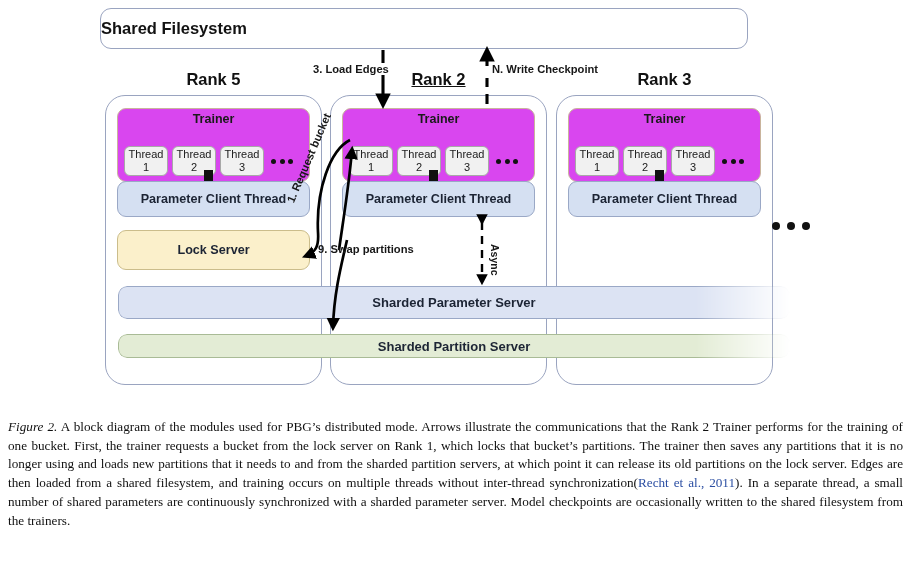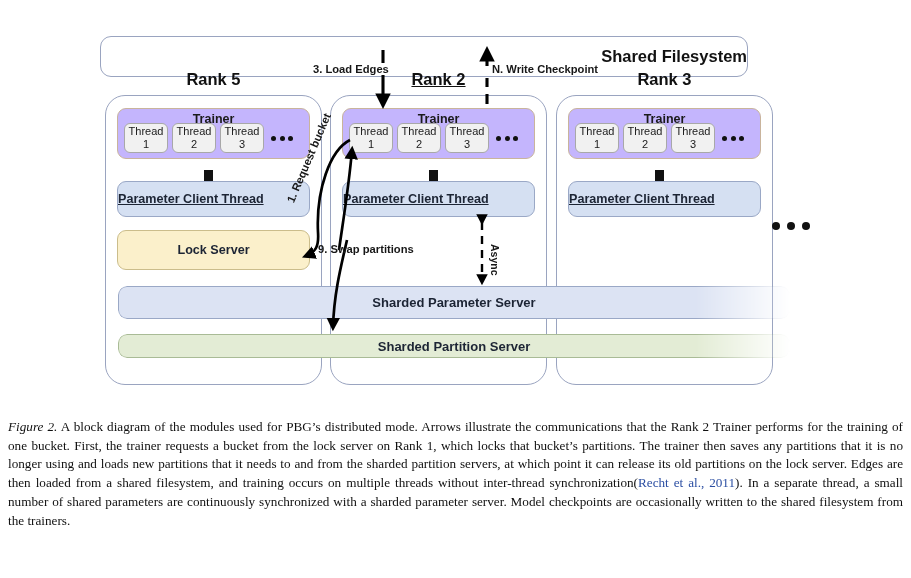--- a/index.html
+++ b/index.html
@@ -24,24 +24,23 @@
   }
 
   
   .box {
     position: absolute;
     box-sizing: border-box;
     border: 1.3px solid #9aa4c0;
     border-radius: 9px;
     display: flex;
     align-items: center;
-    justify-content: flex-end;
+    justify-content: flex-start;
     text-align: center;
     line-height: 1.15;
-    margin-top: 28px;
   }
 
   .shared-fs {
     left: 100px; top: 8px;
     width: 648px; height: 41px;
     background: #ffffff;
     border-radius: 11px;
     font-size: 16.5px;
     font-weight: 600;
     color: #121212;
@@ -70,23 +69,23 @@
   #rank1-container { left: 105px;  width: 217px; }
   #rank2-container { left: 330px;  width: 217px; }
   #rank3-container { left: 556px;  width: 217px; }
 
   
   .trainer {
     position: absolute;
     top: 12px;
     left: 11px;
     right: 11px;
-    height: 51px;
-    box-sizing: border-box;
-    background: #c4b5fd;
+    height: 74px;
+    box-sizing: border-box;
+    background: #d946ef;
     border: 1.2px solid #c9b49c;
     border-radius: 9px;
   }
   .trainer-title {
     position: absolute;
     top: 3px; left: 0; right: 0;
     text-align: center;
     font-size: 12.5px;
     font-weight: 600;
     color: #1a1a1a;
@@ -144,24 +143,24 @@
     left: 11px;
     right: 11px;
     top: 85px;
     height: 36px;
     box-sizing: border-box;
     background: #d5e0f2;
     border: 1.2px solid #9aa8c6;
     border-radius: 9px;
     display: flex;
     align-items: center;
+    justify-content: center;
     font-size: 12.6px;
     font-weight: 600;
     color: #1c2434;
-    text-decoration: underline;
   }
 
   
   .lock-server {
     position: absolute;
     left: 11px;
     right: 11px;
     top: 134px;
     height: 40px;
     box-sizing: border-box;

